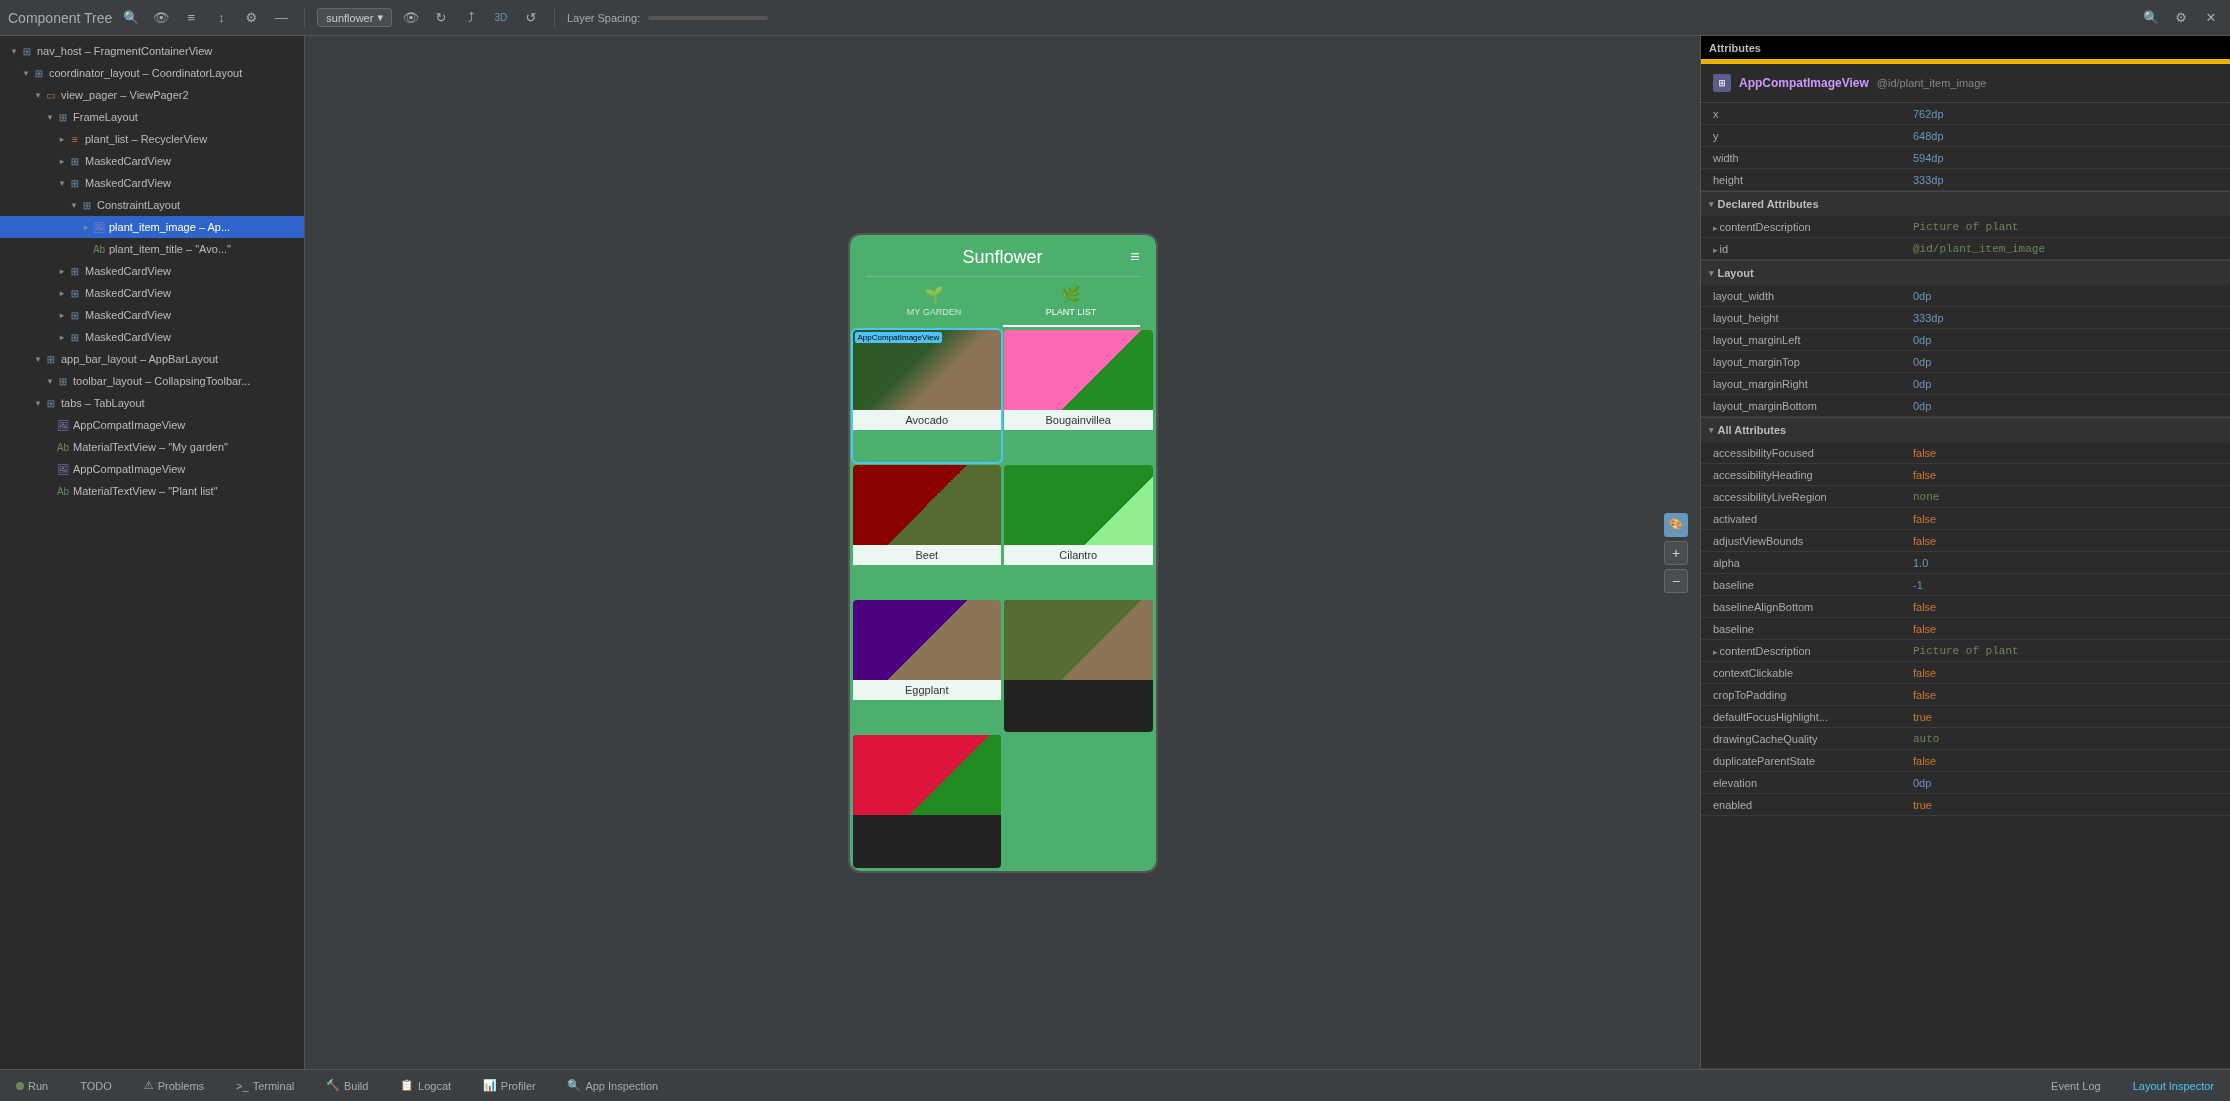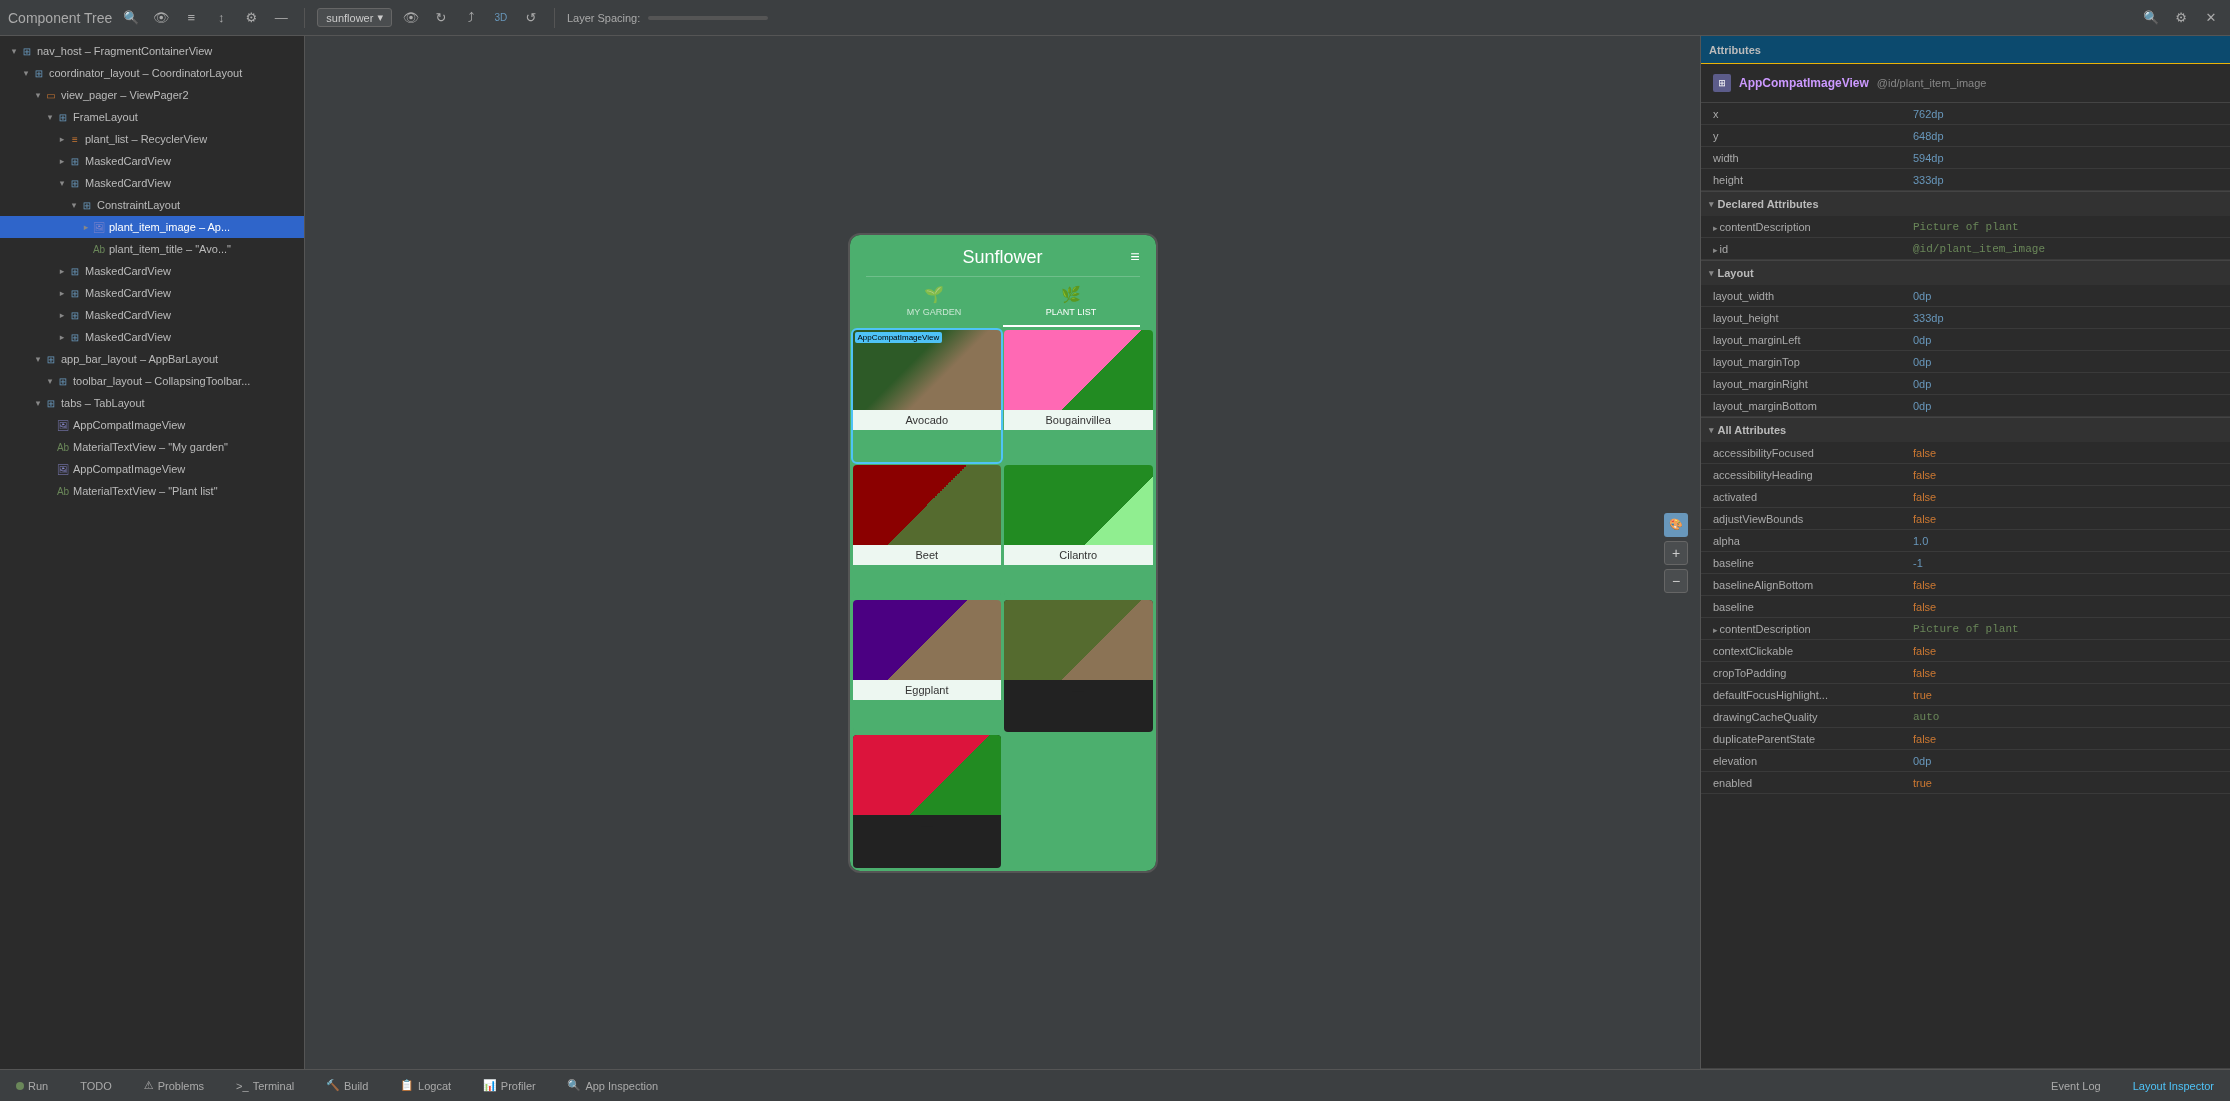--- a/index.html
+++ b/index.html
@@ -275,22 +275,22 @@
     .attributes-panel {
       width: 530px;
       background: #2b2b2b;
       border-left: 1px solid #555;
       display: flex;
       flex-direction: column;
       flex-shrink: 0;
     }
     .attr-header {
       height: 28px;
-      background: #0c4a6e;
-      border-bottom: 1px solid #eab308;
+      background: #000000;
+      border-bottom: 5px solid #eab308;
       display: flex;
       align-items: center;
       padding: 0 8px;
       justify-content: space-between;
     }
     .attr-view-name {
       display: flex;
       align-items: center;
       padding: 10px 12px;
       border-bottom: 1px solid #444;
@@ -721,20 +721,24 @@
       </div>
       <div class="attr-row">
         <span class="attr-name">accessibilityFocused</span>
         <span class="attr-value bool">false</span>
       </div>
       <div class="attr-row">
         <span class="attr-name">accessibilityHeading</span>
         <span class="attr-value bool">false</span>
       </div>
       <div class="attr-row">
+        <span class="attr-name">accessibilityLiveRegion</span>
+        <span class="attr-value string">none</span>
+      </div>
+      <div class="attr-row">
         <span class="attr-name">activated</span>
         <span class="attr-value bool">false</span>
       </div>
       <div class="attr-row">
         <span class="attr-name">adjustViewBounds</span>
         <span class="attr-value bool">false</span>
       </div>
       <div class="attr-row">
         <span class="attr-name">alpha</span>
         <span class="attr-value number">1.0</span>

